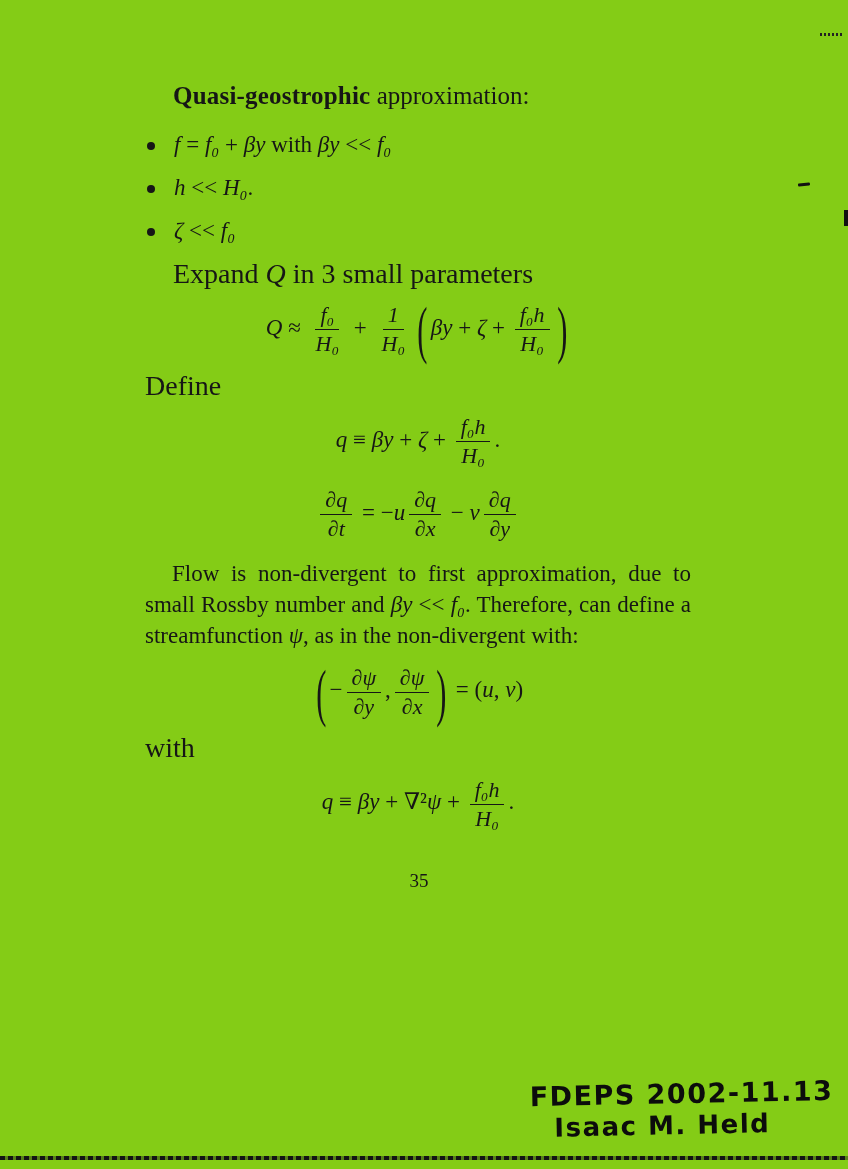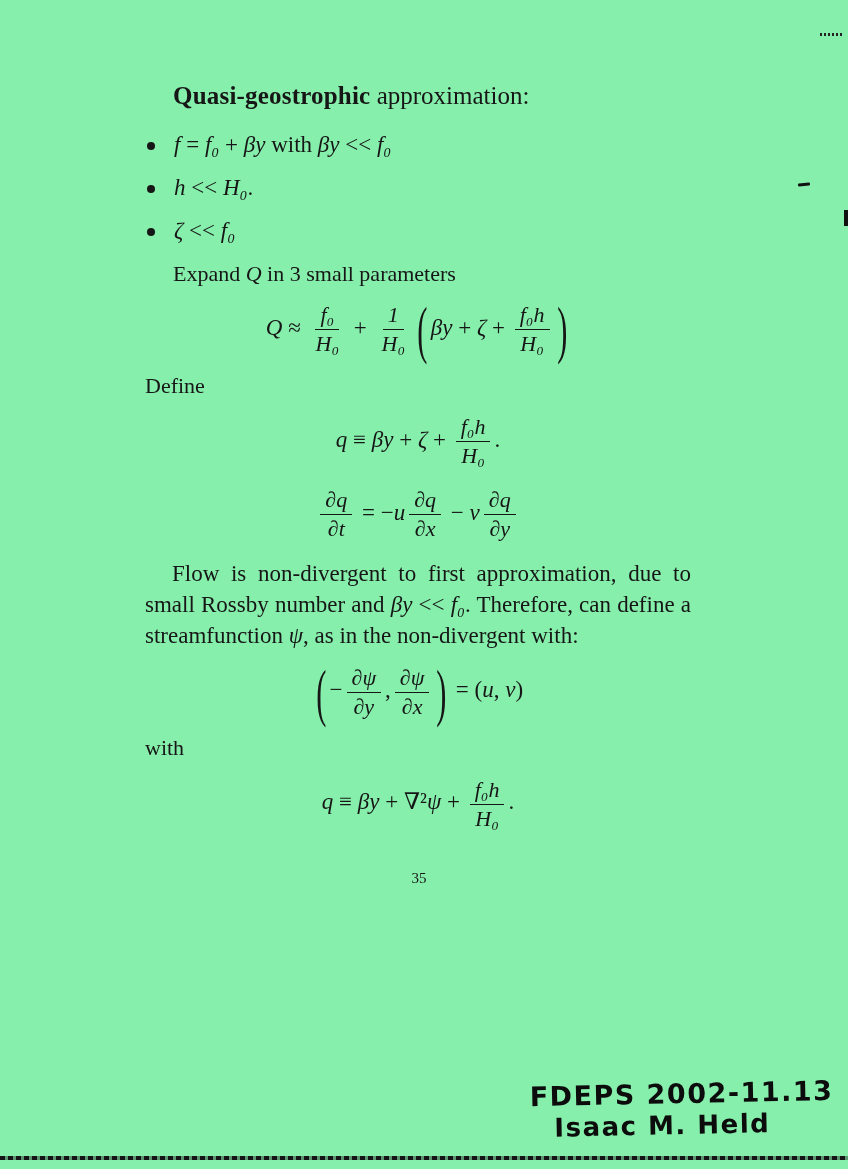--- a/index.html
+++ b/index.html
@@ -1,37 +1,37 @@
 <!DOCTYPE html>
 <html><head>
 <meta charset="utf-8">
 <style>
   html, body { margin:0; padding:0; background:#ffffff; }
   .page {
     position:relative;
     width:848px; height:1169px;
-    background:#86efac;
+    background:#84cc16;
     color:#161616;
     font-family:"Liberation Serif","DejaVu Serif",serif;
     overflow:hidden;
   }
 
   
   .content { position:absolute; left:145px; top:80px; width:546px; }
 
   .title { font-size:25px; font-weight:normal; margin:0 0 0 28px; line-height:1.3; }
   .bold  { font-weight:bold; letter-spacing:.2px; }
   .it    { font-style:italic; }
   .rm    { font-style:normal; }
 
   .bullets { list-style:none; margin:17px 0 0 0; padding:0;text-align:right; }
   .bullet-item { display:flex; align-items:center; font-size:23px; line-height:30px; margin:0 0 13px 0; }
   .dot { width:8px; height:8px; background:#161616; border-radius:50%; flex:none; margin:2px 19px 0 2px; }
 
-  .line { font-size:22px; line-height:30px; margin:12px 0 4px 0; }
+  .line { font-size:28px; line-height:30px; margin:12px 0 4px 0; }
   .line.indent { margin-left:28px; }
 
   .para {
     font-size:23px; line-height:1.36; text-align:justify; text-indent:27px;
     margin:15px 0 4px 0; width:546px;
   }
 
   
   .eq { text-align:center; font-size:23px; margin:9px 0 13px 0; line-height:60px; }
   .frac {
@@ -40,21 +40,21 @@
   }
   .frac .num, .frac .den { font-style:italic; font-size:22px; line-height:1.15; padding:0 5px; white-space:nowrap; }
   .frac .num { border-bottom:1.6px solid #161616; padding-bottom:2px; }
   .frac .den { padding-top:1px; }
   .bigp {
     display:inline-block; vertical-align:middle; font-size:32px; line-height:1;
     transform:scaleY(2.0) scaleX(0.95); margin:0 3px; font-style:normal;
   }
 
   
-  .pagenum { position:absolute; left:0; right:10px; top:870px; text-align:center; font-size:15px; }
+  .pagenum { position:absolute; left:0; right:10px; top:870px; text-align:center; font-size:19px; }
 
   
   .handwriting {
     position:absolute; left:530px; top:1078px;
     font-family:"DejaVu Sans",sans-serif; font-weight:bold;
     font-size:27px; letter-spacing:1.5px; white-space:nowrap;
     transform:rotate(-1.2deg); color:#0c0c0c;
   }
   .hw2 { margin-left:24px; margin-top:1px; font-size:26px; }
 

